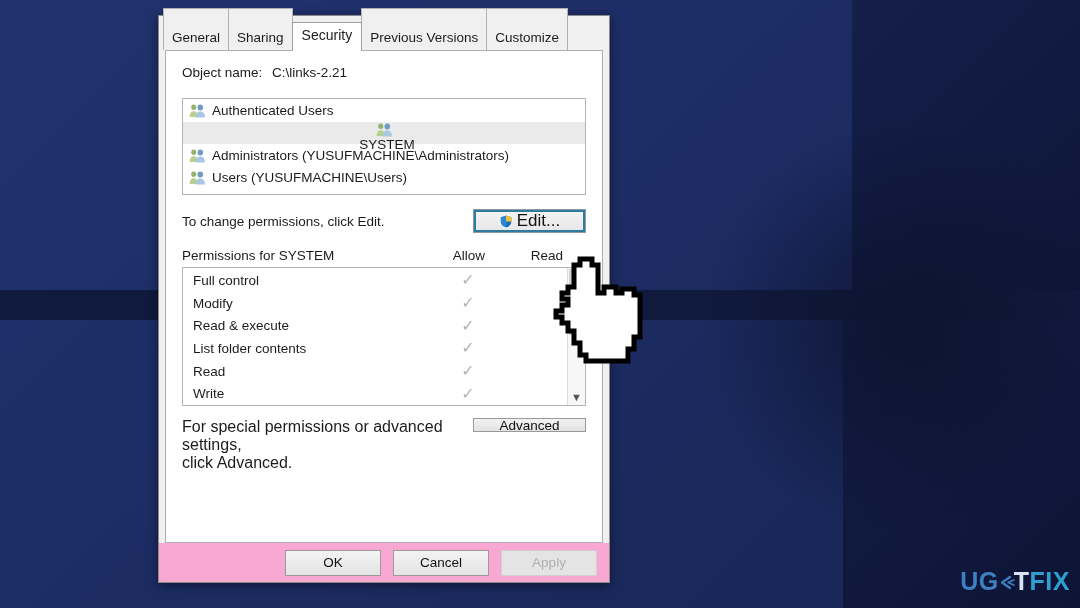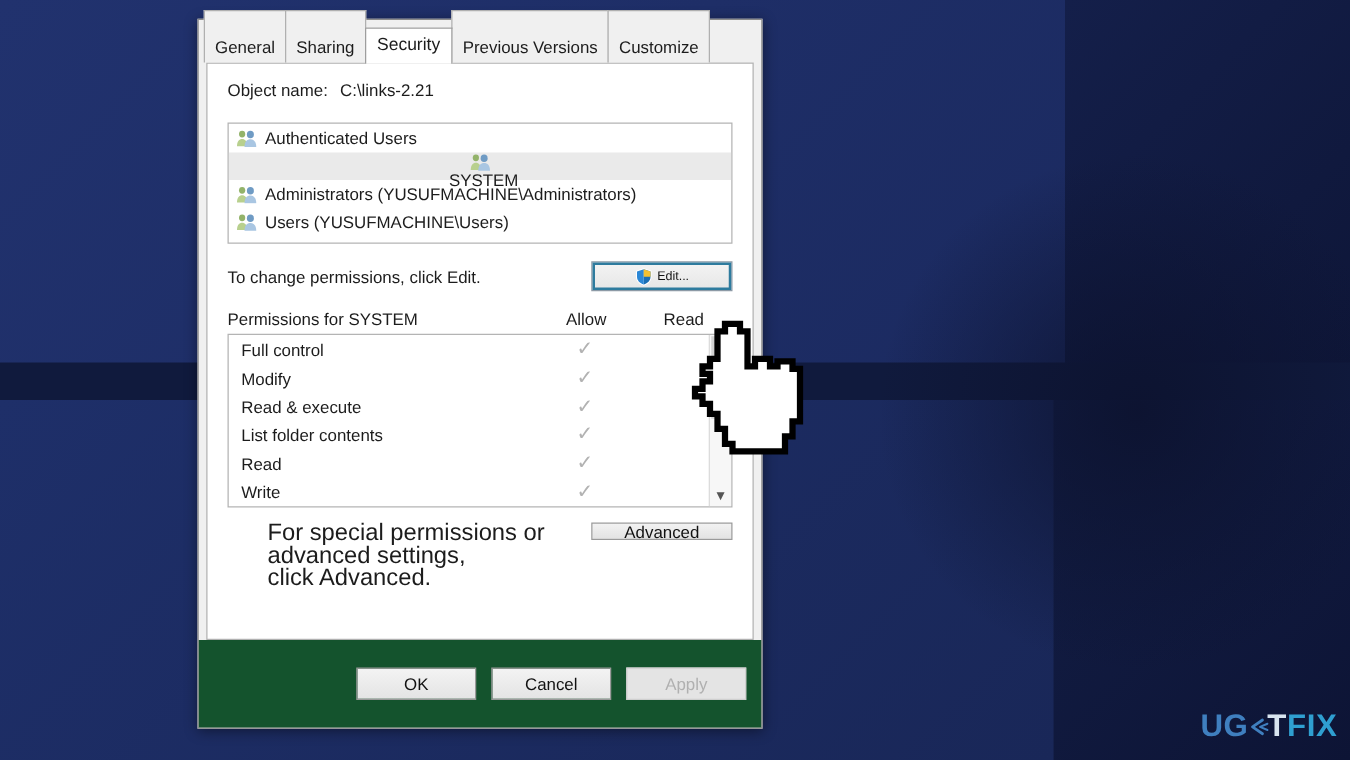--- a/index.html
+++ b/index.html
@@ -172,21 +172,21 @@
     width: 113px;
     height: 24px;
     background: linear-gradient(#f4f4f4,#e6e6e6);
     border: 1px solid #8d9aa6;
     outline: 2px solid #2e7b9e;
     outline-offset: -3px;
     box-shadow: inset 0 0 0 1px #ffffff;
     display: flex;
     align-items: center;
     justify-content: center;
-    font-size: 10px;
+    font-size: 17px;
     color: #111;
     cursor: pointer;
     box-sizing: border-box;
   }
   #edit-button .shield {
     width: 14px; height: 15px; margin-right: 4px; flex: 0 0 auto;
   }
 
   
   #permheader {
@@ -255,46 +255,46 @@
     font-size: 11px;
   }
 
   
   #advrow {
     display: flex;
     justify-content: space-between;
     align-items: flex-start;
     margin-top: 12px;
   }
-  #advtext { font-size: 19px; line-height: 18px; max-width: 270px; margin-left: 32px; }
+  #advtext { font-size: 16px; line-height: 18px; max-width: 270px; }
   #advanced-button {
     width: 113px;
     height: 14px;
     background: linear-gradient(#f2f2f2,#e3e3e3);
     border: 1px solid #9a9a9a;
     display: flex;
     align-items: center;
     justify-content: center;
     font-size: 13.5px;
     color: #111;
     cursor: pointer;
     box-sizing: border-box;
     flex: 0 0 auto;
     text-align: right;
   }
 
   
   #footer {
-    height: 70px;
+    height: 39px;
     display: flex;
     align-items: center;
     justify-content: flex-end;
     padding-right: 12px;
     gap: 12px;
-    background: #14532d;
+    background: #f9a8d4;
   }
   .footer-btn {
     width: 96px;
     height: 26px;
     background: linear-gradient(#f3f3f3,#e4e4e4);
     border: 1px solid #9a9a9a;
     display: flex;
     align-items: center;
     justify-content: center;
     font-size: 13.5px;

